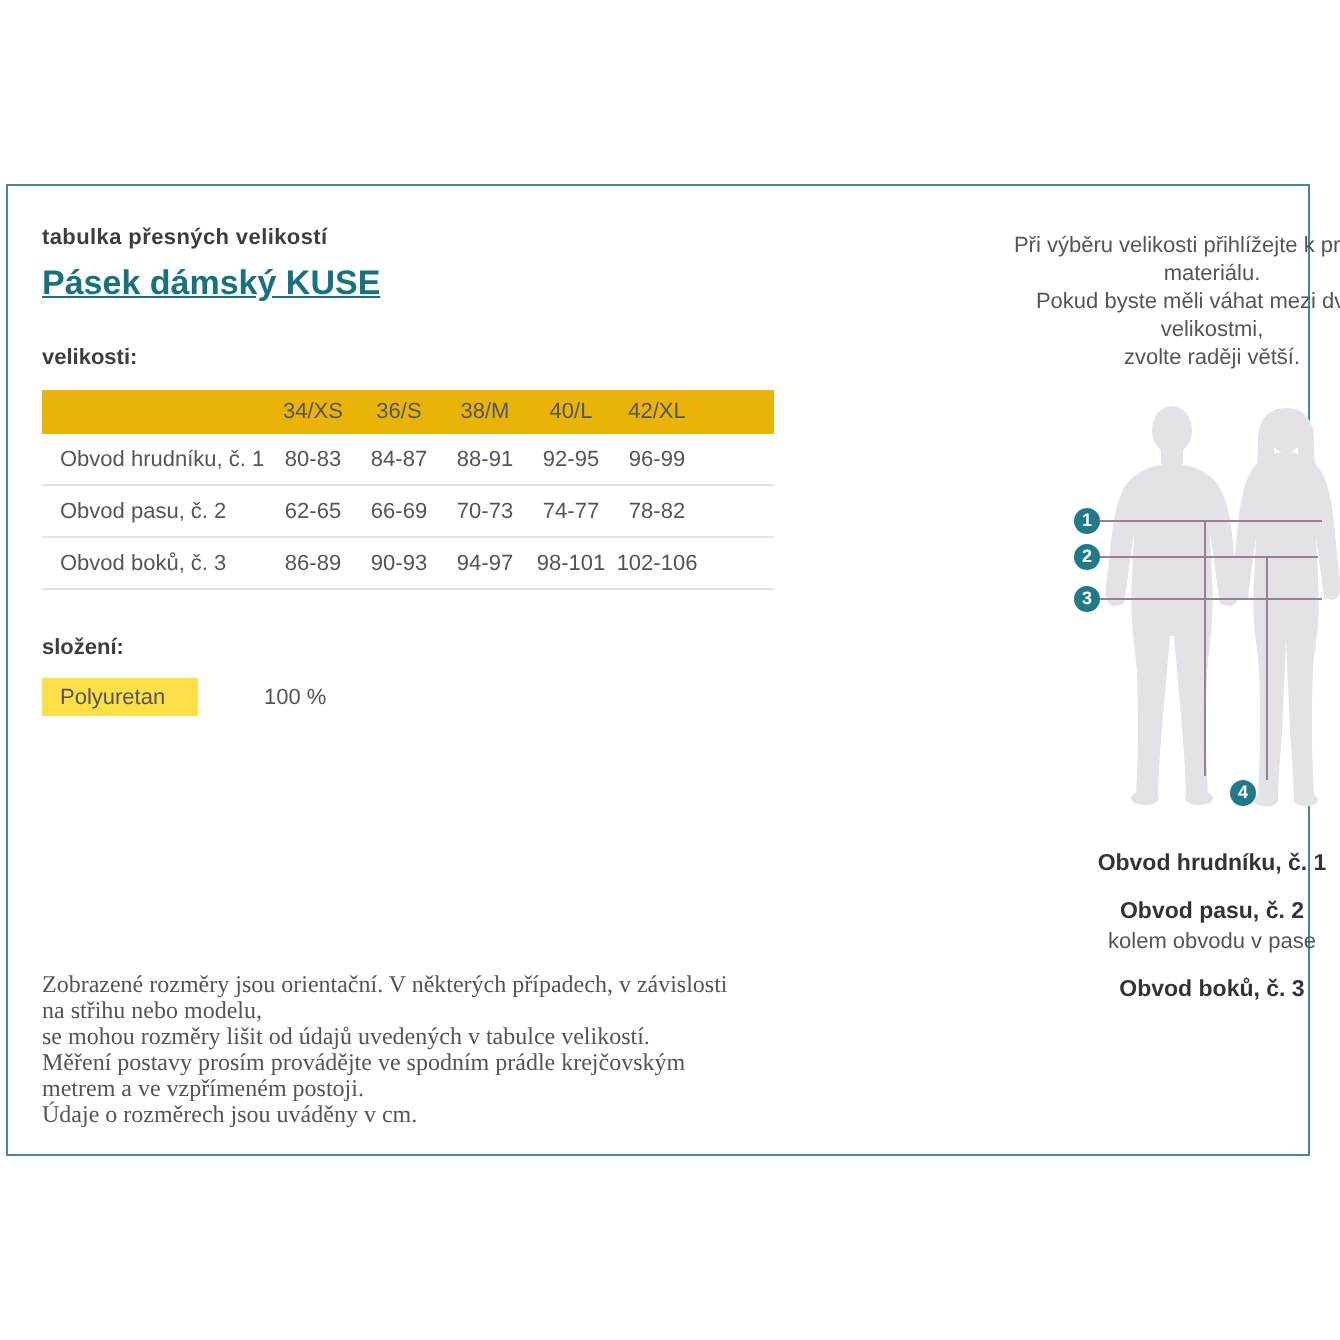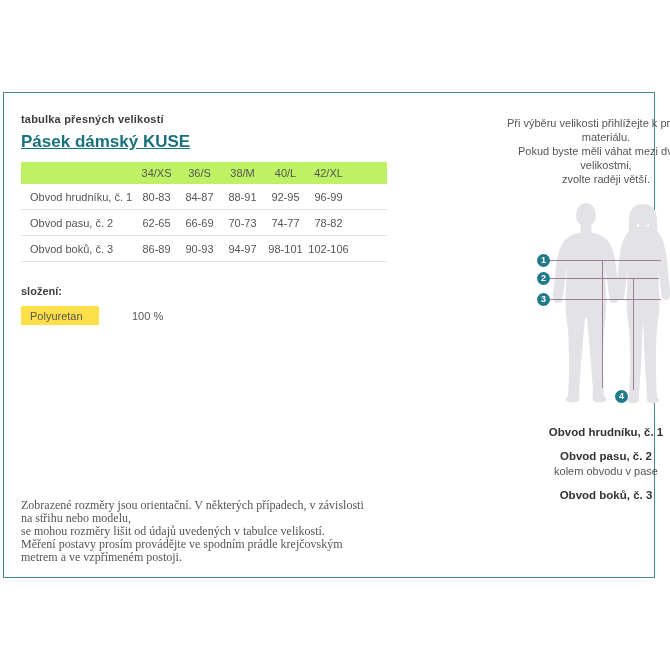--- a/index.html
+++ b/index.html
@@ -32,21 +32,21 @@
   }
   .lbl-sizes{margin-top:21px;}
   .size-table{
     border-collapse:collapse;table-layout:fixed;
     width:366px;margin-top:10px;font-size:11px;color:#555;
   }
   .size-table col.c-label{width:114px;}
   .size-table col.c-size{width:43px;}
   .size-table col.c-fill{width:37px;}
   .size-table thead td{
-    background:#bef264;height:22px;text-align:center;color:#555;
+    background:#eab308;height:22px;text-align:center;color:#555;
     padding:0;
   }
   .size-table tbody td{
     height:25px;border-bottom:1px solid #e4e4e4;text-align:center;
     padding:0;
   }
   .size-table td.row-label{text-align:left;padding-left:9px;}
   .lbl-comp{margin-top:23px;}
   .comp-row{margin-top:9px;display:flex;align-items:center;}
   .comp-name{
@@ -78,20 +78,21 @@
 </style>
 </head>
 <body>
 
 <div class="panel">
 
   <div class="col-left">
     <div class="eyebrow">tabulka přesných velikostí</div>
     <h1 class="title">Pásek dámský KUSE</h1>
 
+    <div class="section-label lbl-sizes">velikosti:</div>
 
     <table class="size-table">
       <colgroup>
         <col class="c-label">
           <col class="c-size">
           <col class="c-size">
           <col class="c-size">
           <col class="c-size">
           <col class="c-size">
           <col class="c-fill">
@@ -141,20 +142,21 @@
     <div class="section-label lbl-comp">složení:</div>
     <div class="comp-row">
       <div class="comp-name">Polyuretan</div>
       <div class="comp-pct">100 %</div>
     </div>
 
     <div class="footnote">
       <div>Zobrazené rozměry jsou orientační. V některých případech, v závislosti na střihu nebo modelu,</div>
       <div>se mohou rozměry lišit od údajů uvedených v tabulce velikostí.</div>
       <div>Měření postavy prosím provádějte ve spodním prádle krejčovským metrem a ve vzpřímeném postoji.</div>
+      <div>Údaje o rozměrech jsou uváděny v cm.</div>
     </div>
   </div>
 
   <div class="divider"></div>
 
   <div class="col-right">
     <div class="advice">
       <div>Při výběru velikosti přihlížejte k pružnosti materiálu.</div>
       <div>Pokud byste měli váhat mezi dvěma velikostmi,</div>
       <div>zvolte raději větší.</div>

